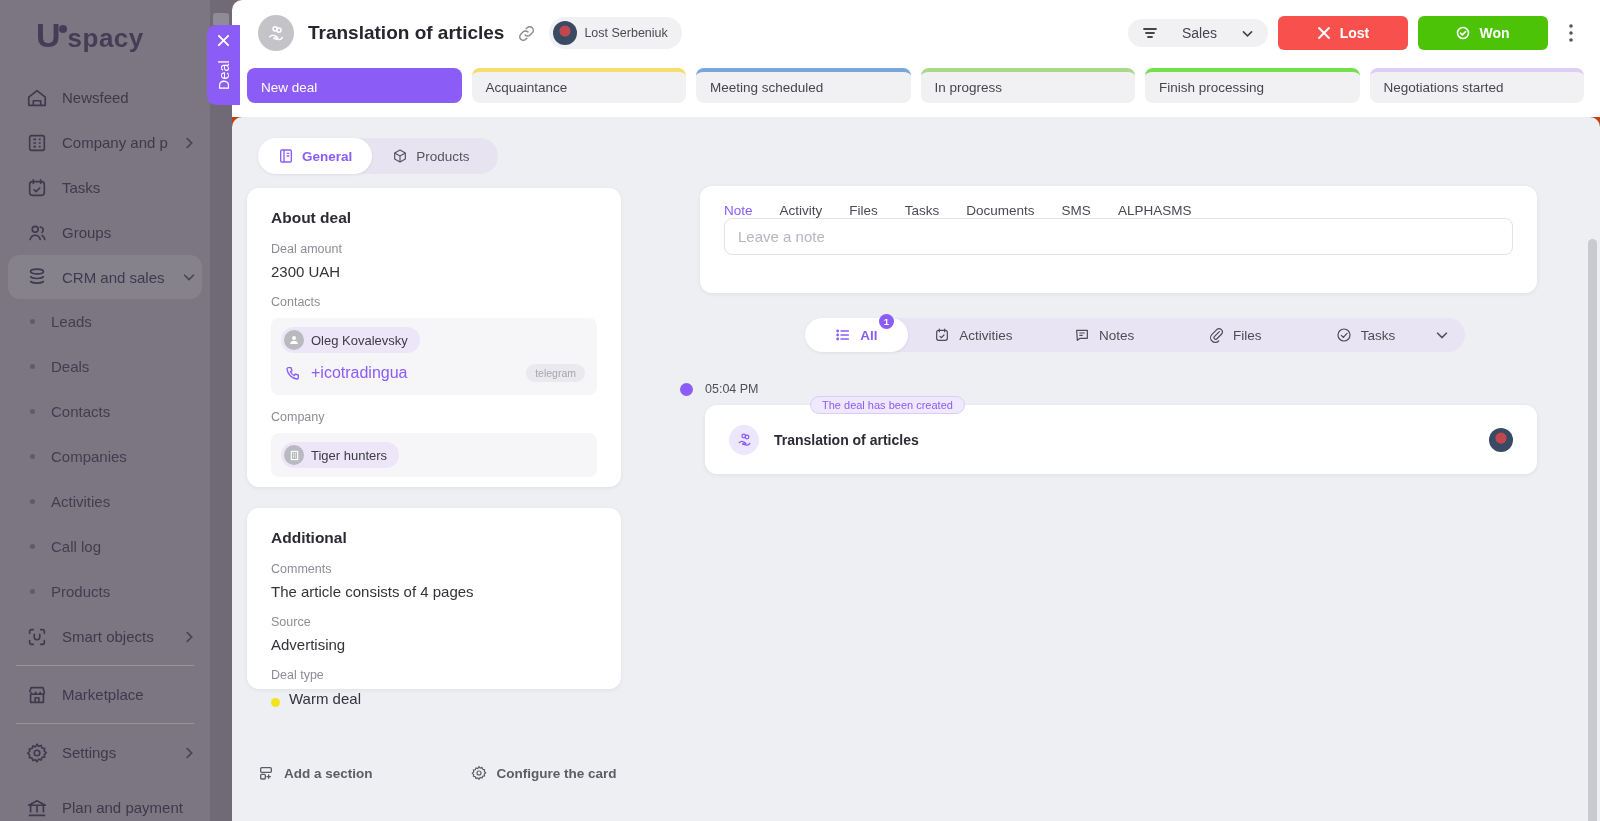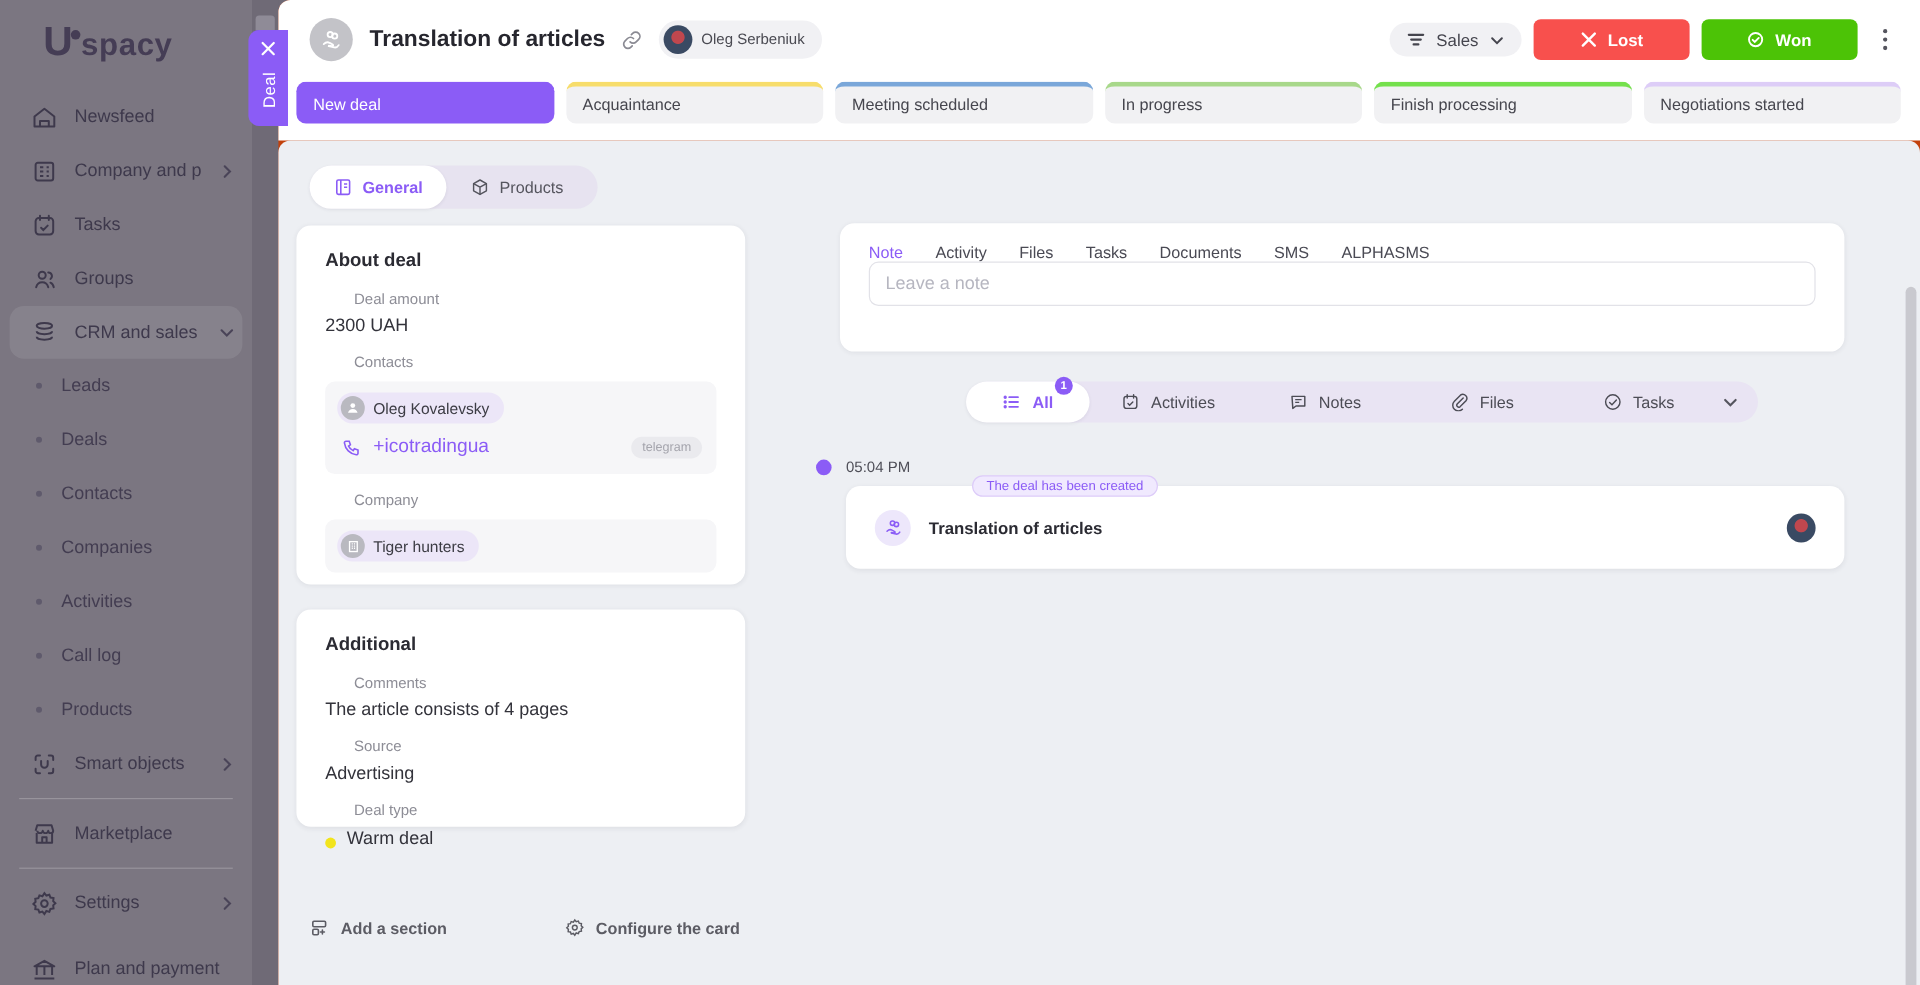--- a/index.html
+++ b/index.html
@@ -35,21 +35,21 @@
   .panel { position:absolute; left:232px; top:0; width:1368px; height:821px; background:#c2410c; border-top-left-radius:10px; }
   .panel-header { height:117px; background:#fff; border-top-left-radius:10px; position:relative; }
   .title-row { display:flex; align-items:center; height:60px; padding:6px 20px 0 26px; }
   .deal-avatar { width:36px; height:36px; border-radius:50%; background:#c3c3c8; display:flex; align-items:center; justify-content:center; color:#fff; }
   .page-title { font-size:19px; font-weight:700; color:#26262e; margin-left:14px; }
   .link-ico { width:17px; height:17px; color:#8a8a93; margin-left:14px; }
   .owner-chip { display:flex; align-items:center; gap:7px; background:#f1f1f4; border-radius:16px; padding:4px 14px 4px 4px; margin-left:14px; }
   .owner-avatar { width:24px; height:24px; border-radius:50%; background:radial-gradient(circle at 50% 42%, #c0474e 0 28%, #3a4a63 32% 70%, #2b3850 100%); }
   .owner-name { font-size:12.5px; color:#4a4a52; }
   .title-right { margin-left:auto; display:flex; align-items:center; gap:10px; }
-  .sales-pill { display:flex; align-items:center; gap:9px; background:#f1f1f4; border-radius:17px; height:28px; padding:0 14px; color:#45454e; font-size:14px; }
+  .sales-pill { display:flex; align-items:center; gap:24px; background:#f1f1f4; border-radius:17px; height:28px; padding:0 14px; color:#45454e; font-size:14px; }
   .sales-pill .fico { width:16px; height:14px; color:#45454e; }
   .sales-pill .chev { width:13px; height:13px; color:#45454e; }
   .btn { display:flex; align-items:center; justify-content:center; gap:9px; width:130px; height:34px; border-radius:6px; color:#fff; font-size:14px; font-weight:600; }
   .btn-lost { background:#f8504d; }
   .btn-won { background:#4cc306; }
   .btn .bico { width:14px; height:14px; color:#fff; }
   .kebab { width:18px; height:22px; display:flex; align-items:center; justify-content:center; color:#55555e; margin-left:4px; }
 
   .stages { display:flex; gap:10px; padding:8px 16px 0 15px; }
   .stage { flex:1; height:35px; background:#f1f1f3; border-radius:8px; border-top:4px solid transparent; display:flex; align-items:center; padding-left:14px; font-size:13.5px; color:#46464e; }
@@ -59,21 +59,21 @@
   .content { position:absolute; left:0; top:117px; width:1368px; height:704px; background:#edeff3; border-radius:10px 10px 0 0; }
   .seg-tabs { position:absolute; left:26px; top:21px; width:240px; height:36px; background:#e7e3f0; border-radius:18px; display:flex; align-items:center; }
   .seg-tab { display:flex; align-items:center; gap:8px; height:36px; padding:0 20px; border-radius:18px; font-size:13.5px; color:#55555e; }
   .seg-tab.active { background:#fff; color:#8b5cf6; font-weight:700; box-shadow:0 1px 3px rgba(40,40,60,0.08); }
   .seg-ico { width:16px; height:16px; }
 
   .card { position:absolute; background:#fff; border-radius:12px; box-shadow:0 1px 4px rgba(40,40,60,0.07); }
   .about-card { left:15px; top:71px; width:374px; height:299px; padding:21px 24px; }
   .add-card { left:15px; top:391px; width:374px; height:181px; padding:21px 24px; }
   .card-h { font-size:15.5px; font-weight:700; color:#2b2b33; }
-  .f-label { font-size:12.5px; color:#8d8d96; margin-top:15px;margin-left:24px; }
+  .f-label { font-size:12.5px; color:#8d8d96; margin-top:15px; }
   .f-value { font-size:15px; color:#33333b; margin-top:7px; }
   .inner-box { background:#f6f6f8; border-radius:8px; margin-top:9px; padding:9px 10px; }
   .chip { display:inline-flex; align-items:center; gap:7px; background:#ece6f8; border-radius:14px; padding:3px 12px 3px 3px; }
   .chip-avatar { width:20px; height:20px; border-radius:50%; background:#b9b9c0; display:flex; align-items:center; justify-content:center; color:#fff; }
   .chip-name { font-size:13px; color:#3c3c44; }
   .phone-row { display:flex; align-items:center; margin-top:9px; padding:2px 2px 4px 4px; }
   .phone-ico { width:16px; height:16px; color:#8b5cf6; }
   .phone-link { font-size:16px; color:#8b5cf6; margin-left:10px; }
   .tg-tag { margin-left:auto; background:#eaeaee; color:#a5a5ad; border-radius:10px; font-size:10.5px; padding:3px 9px; }
   .dtype-row { display:flex; align-items:flex-end; gap:9px; margin-top:8px; }
@@ -247,21 +247,21 @@
             <path d="M9.5 18.6l5.5 1.2c2 .4 3.5-.6 4.5-2.3"></path>
           </svg>
       </div>
       <h1 class="page-title">Translation of articles</h1>
       <svg class="link-ico" viewBox="0 0 24 24" fill="none" stroke="currentColor" stroke-width="2" stroke-linecap="round">
           <path d="M10 14a5 5 0 0 0 7.1 0l3-3a5 5 0 0 0-7.1-7.1l-1.5 1.5"></path>
           <path d="M14 10a5 5 0 0 0-7.1 0l-3 3a5 5 0 0 0 7.1 7.1l1.5-1.5"></path>
         </svg>
       <div class="owner-chip">
         <span class="owner-avatar"></span>
-        <span class="owner-name">Oleg Serbeniuk</span>
+        <span class="owner-name">Lost Serbeniuk</span>
       </div>
       <div class="title-right">
         <div class="sales-pill">
           <svg class="fico" viewBox="0 0 16 14" fill="none" stroke="currentColor" stroke-width="1.8" stroke-linecap="round">
               <path d="M2 3h12M4 7h8M6 11h4"></path>
             </svg>
           <span>Sales</span>
           <svg class="chev" viewBox="0 0 16 16" fill="none" stroke="currentColor" stroke-width="2" stroke-linecap="round">
               <path d="M3 6 L8 11 L13 6"></path>
             </svg>

